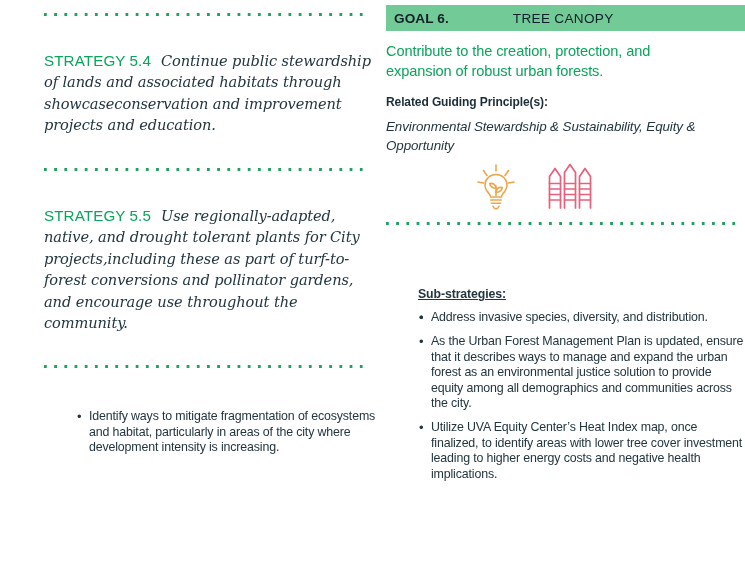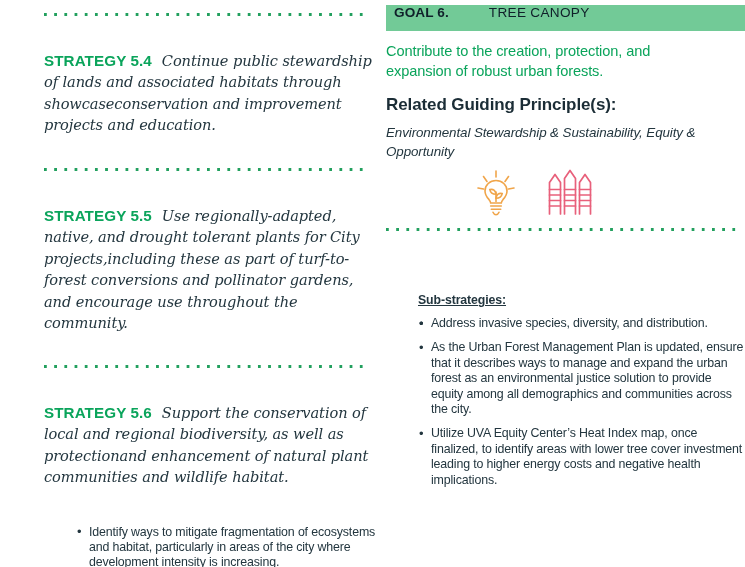--- a/index.html
+++ b/index.html
@@ -51,21 +51,21 @@
     font-style: italic;
     font-size: 14.6px;
     line-height: 21.5px;
     color: #23363f;
     letter-spacing: -0.1px;
     text-indent: 0;
   }
   .strategy-label {
     font-family: "Liberation Sans", sans-serif;
     font-style: normal;
-    font-weight: bold;
+    font-weight: normal;
     font-size: 15.2px;
     color: #0aa45b;
     letter-spacing: 0.1px;
     margin-right: 10px;
   }
 
   
   .sub-wrap { padding-left: 32px; }
   .sub-title {
     font-size: 12.3px;
@@ -98,22 +98,24 @@
     line-height: 15.4px;
     color: #23363f;
   }
 
   
   .goal-band {
     background: #72ca97;
     height: 26px;
     width: 359px;
     display: flex;
+    align-items: center;
     box-sizing: border-box;
     padding-left: 8px;
+    gap: 24px;
   }
   .goal-num {
     font-size: 13.6px;
     font-weight: bold;
     color: #10202a;
     letter-spacing: 0.1px;
   }
   .goal-name {
     font-size: 13.6px;
     font-weight: normal;
@@ -125,21 +127,21 @@
     margin-top: 10px;
     font-size: 14.6px;
     font-weight: normal;
     line-height: 20px;
     color: #0aa45b;
     letter-spacing: -0.1px;
     width: 330px;
   }
   .related-title {
     margin-top: 14px;
-    font-size: 17px;
+    font-size: 12px;
     font-weight: bold;
     color: #1b2d36;
     letter-spacing: -0.1px;
   }
   .related-value {
     margin-top: 8px;
     font-family: Liberation Sans, sans-serif;
     font-style: italic;
     font-size: 13.4px;
     line-height: 19px;
@@ -178,21 +180,20 @@
     <div class="dotted dotted-left"></div>
     <div style="height:19px"></div>
     <div class="strategy">
       <p class="strategy-body"><span class="strategy-label">STRATEGY 5.5</span><span>Use regionally-adapted, native, and drought tolerant plants for City projects,including these as part of turf-to-forest conversions and pollinator gardens, and encourage use throughout the community.</span></p>
     </div>
 
     <div style="height:17px"></div>
     <div class="dotted dotted-left"></div>
     <div style="height:19px"></div>
     <div class="strategy">
-      <p class="strategy-body"><span class="strategy-label">STRATEGY 5.6</span><span>Support the conservation of local and regional biodiversity, as well as protectionand enhancement of natural plant communities and wildlife habitat.</span></p>
       <div style="height:16px"></div>
       <div class="sub-wrap">
         <ul class="sub-list">
           <li><span class="bullet">•</span><span>Identify ways to mitigate fragmentation of ecosystems and habitat, particularly in areas of the city where development intensity is increasing.</span></li>
         </ul>
       </div>
     </div>
 
   </div>
 

